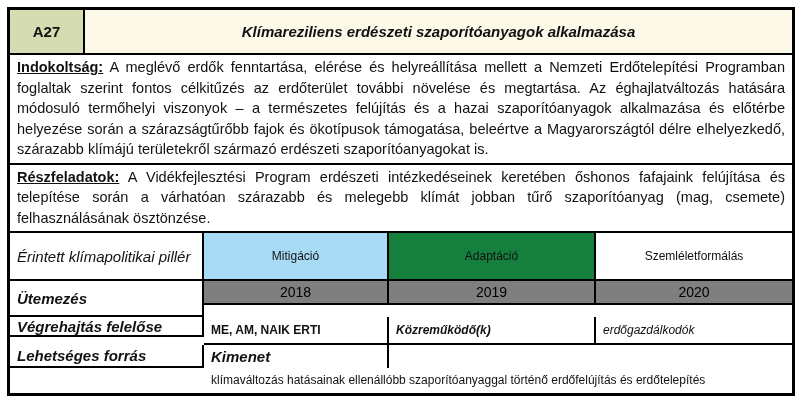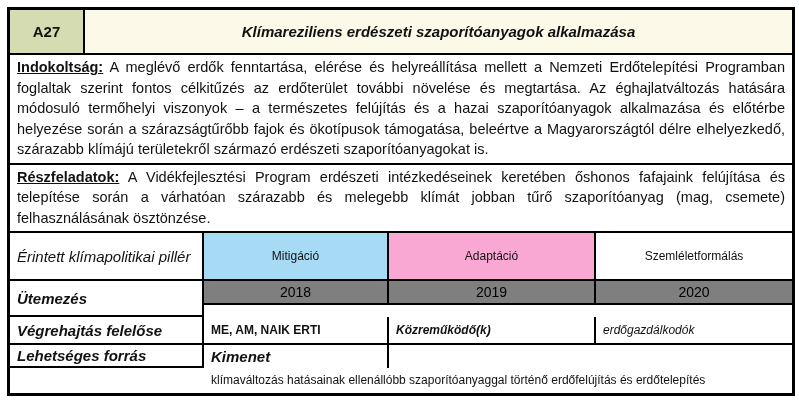--- a/index.html
+++ b/index.html
@@ -33,21 +33,21 @@
   .grid{display:grid;grid-template-columns:194px 185px 207px 1fr;}
   .cell{border-bottom:2px solid #000;border-right:2px solid #000;
     display:flex;align-items:center;font-size:12px;color:#111;box-sizing:border-box;}
   .cell.last-col{border-right:none;}
   .cell.last-row{border-bottom:none;}
   .label-cell{font-weight:bold;font-style:italic;padding:2px 7px;font-size:15px;
     align-items:center;}
   .center{justify-content:center;text-align:center;}
   .pillar{height:48px;font-weight:normal;}
   .bg-blue{background:#a6daf5;}
-  .bg-green{background:#f9a8d4;}
+  .bg-green{background:#15803d;}
   .year{height:24px;background:#7f7f7f;color:#000000;font-size:14px;}
   .resp{height:28px;padding:2px 7px;}
   .bold{font-weight:bold;}
   .bolditalic{font-weight:bold;font-style:italic;}
   .italic{font-style:italic;}
   .span3{grid-column:2 / 5;}
   .wrap-cell{padding:2px 7px;line-height:20.5px;display:block;}
 </style>
 </head>
 <body>
@@ -74,21 +74,21 @@
     <div class="cell label-cell pillar">Érintett klímapolitikai pillér</div>
     <div class="cell pillar center bg-blue">Mitigáció</div>
     <div class="cell pillar center bg-green">Adaptáció</div>
     <div class="cell pillar center last-col">Szemléletformálás</div>
 
     <div class="cell label-cell" style="height:36px;">Ütemezés</div>
     <div class="cell year center">2018</div>
     <div class="cell year center">2019</div>
     <div class="cell year center last-col">2020</div>
 
-    <div class="cell label-cell" style="height:28px;">Végrehajtás felelőse</div>
+    <div class="cell label-cell" style="height:20px;">Végrehajtás felelőse</div>
     <div class="cell resp bold">ME, AM, NAIK ERTI</div>
     <div class="cell resp bolditalic">Közreműködő(k)</div>
     <div class="cell resp italic last-col">erdőgazdálkodók</div>
 
     <div class="cell label-cell">Lehetséges forrás</div>
 
     <div class="cell label-cell last-row">Kimenet</div>
     <div class="cell span3 last-col last-row wrap-cell">klímaváltozás hatásainak ellenállóbb szaporítóanyaggal történő erdőfelújítás és erdőtelepítés</div>
 
   </div>

